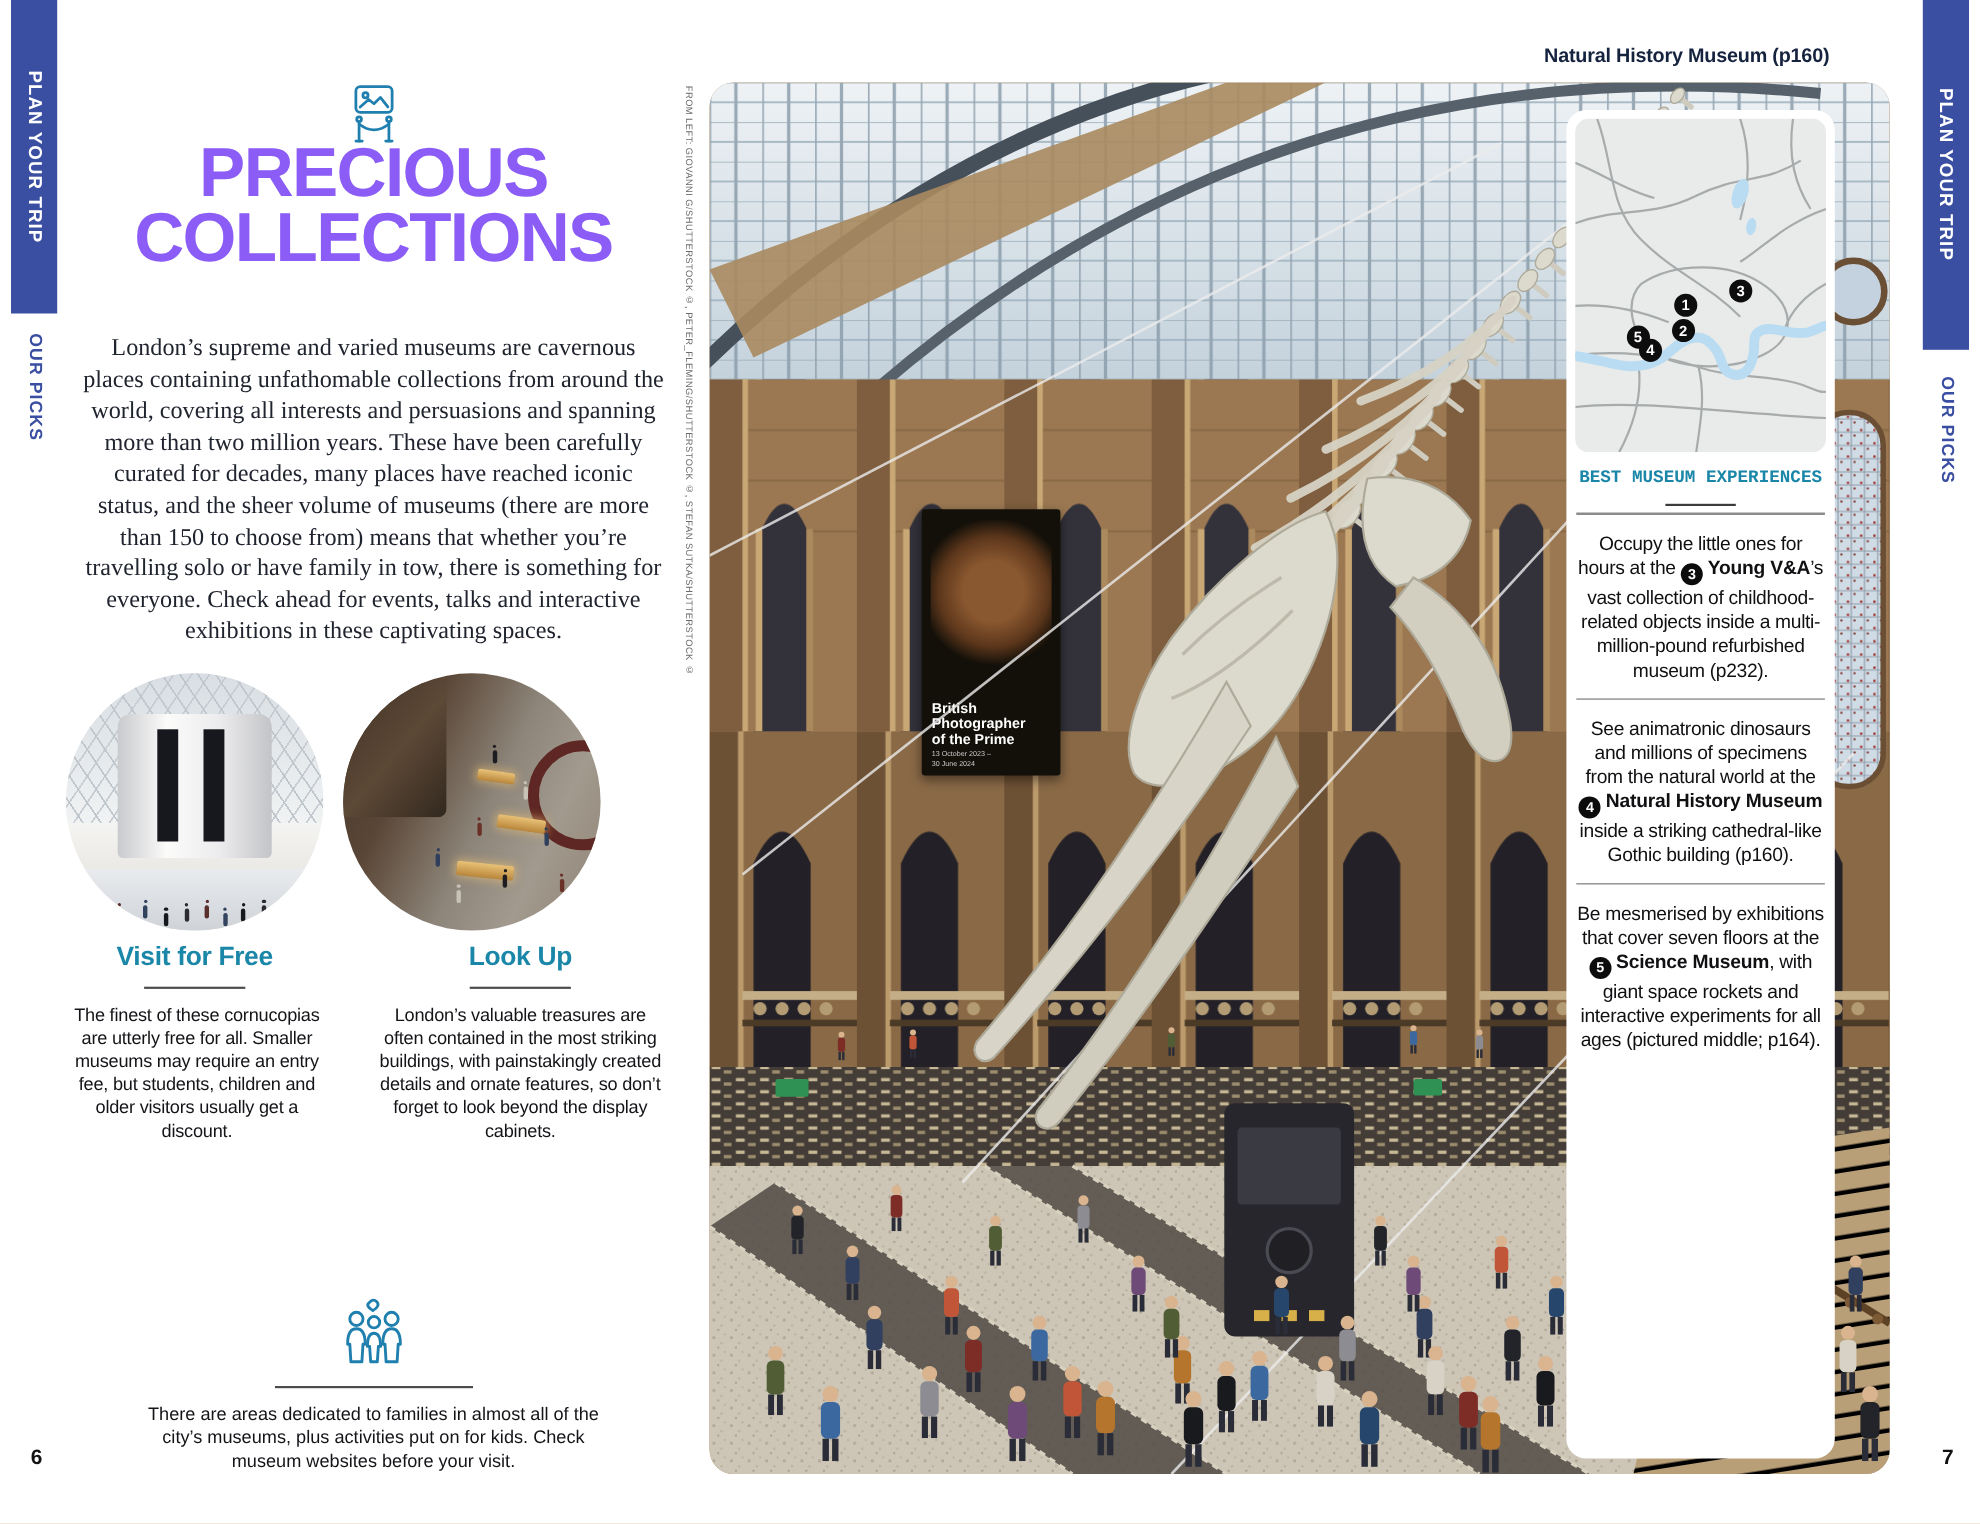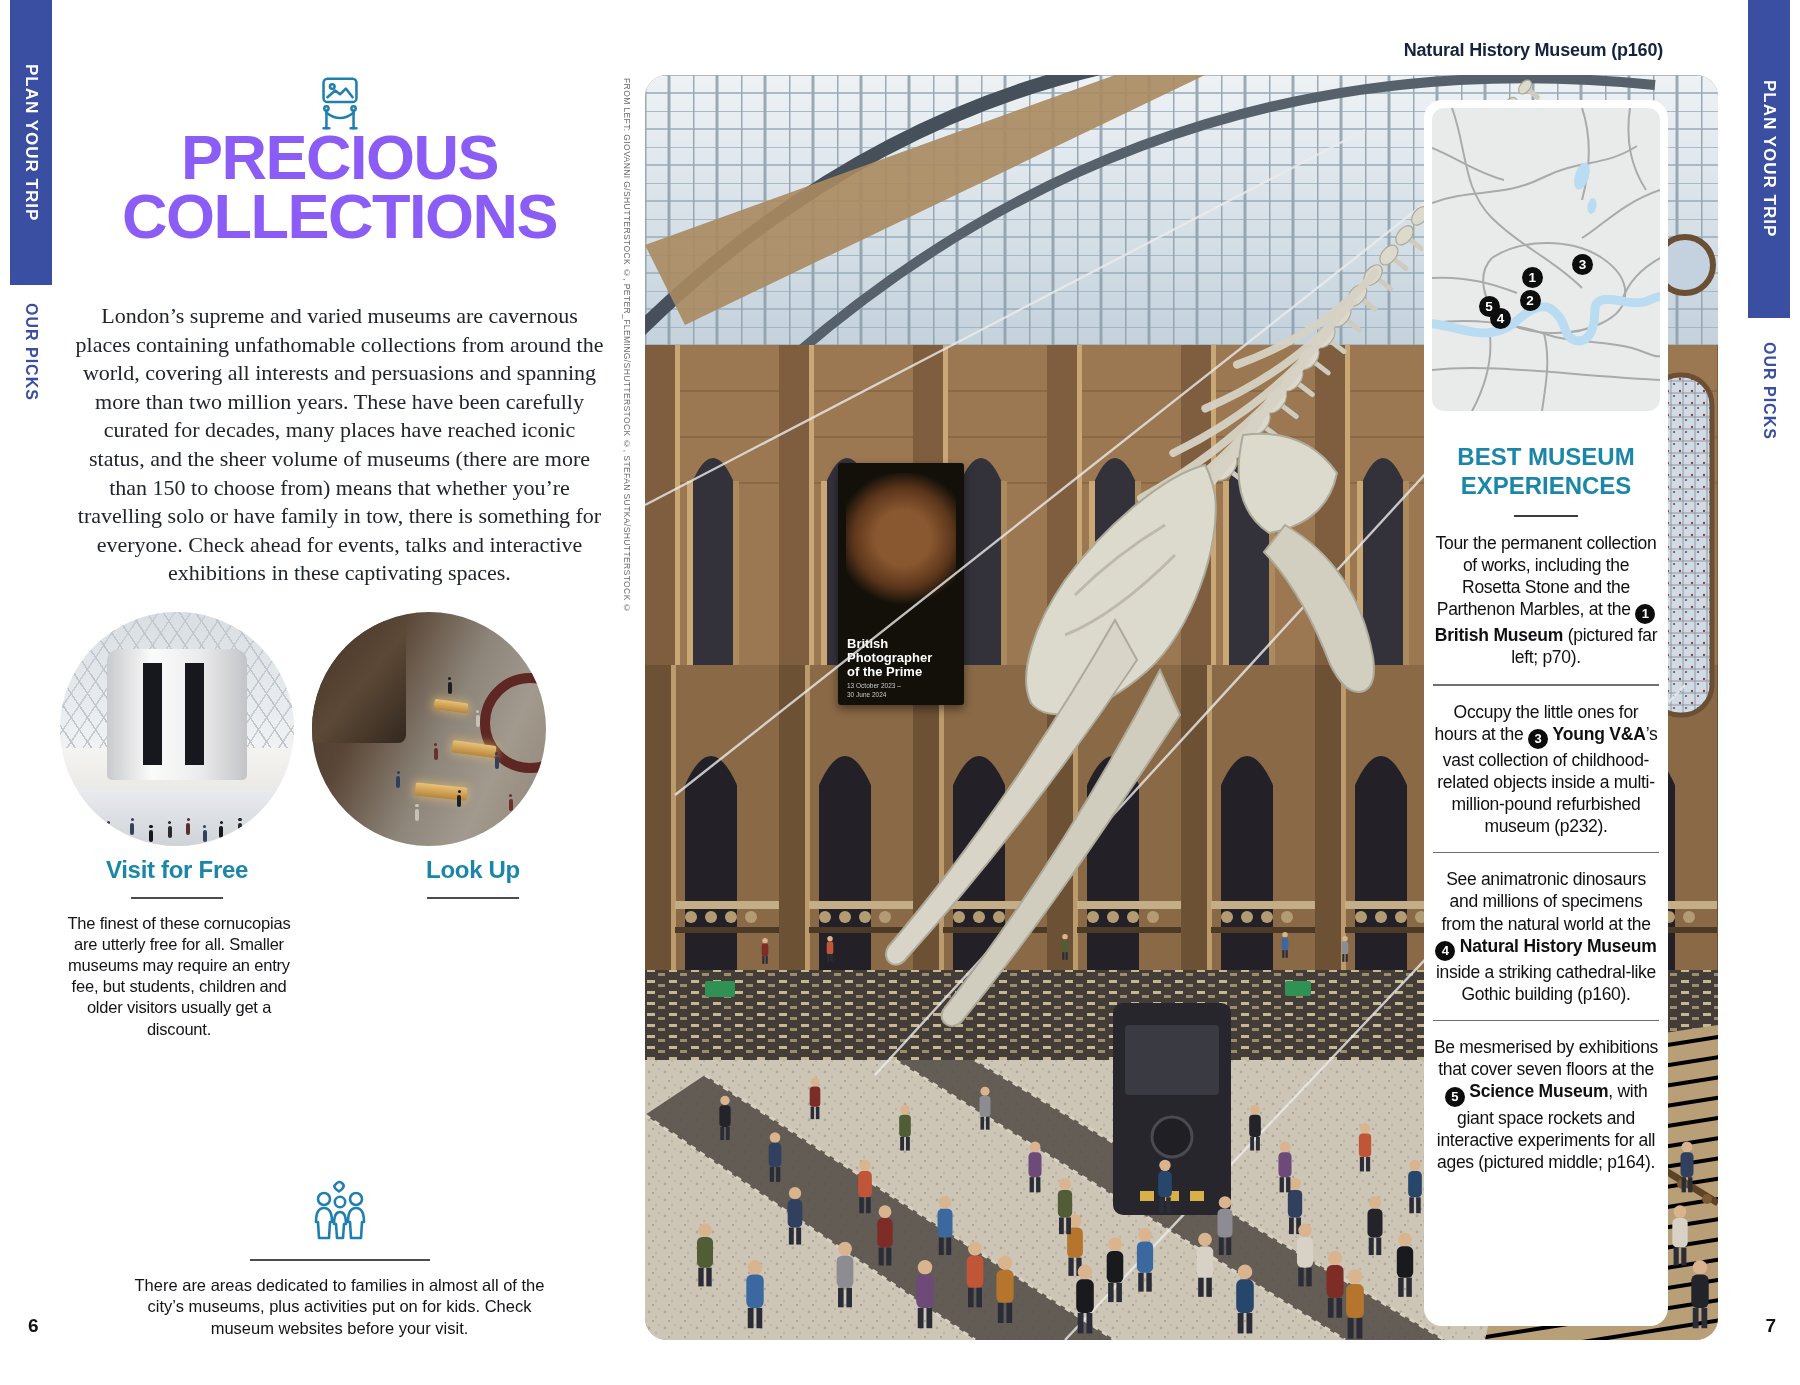--- a/index.html
+++ b/index.html
@@ -68,21 +68,21 @@
   .banner .bdates{position:absolute;left:9px;bottom:6px;color:#c9c9c9;font-size:6.5px;line-height:1.3;}
   .fore{z-index:3;}
   
   .panel{position:absolute;left:1424px;top:100px;width:244px;height:1226px;background:#fff;
      border-radius:18px;z-index:5;box-sizing:border-box;padding:8px 8px 0 8px;}
   .mapbox{position:relative;width:100%;height:303px;border-radius:12px;overflow:hidden;background:#e9ebea;}
   .mapbox svg{position:absolute;inset:0;width:100%;height:100%;}
   .marker{position:absolute;width:21px;height:21px;margin:-10.5px 0 0 -10.5px;border-radius:50%;
      background:#0d0d0d;color:#fff;font-weight:bold;font-size:13.5px;display:flex;
      align-items:center;justify-content:center;}
-  .sb-h{margin-top:32px;text-align:center;color:#1b87a8;font-weight:bold;font-size:24px;line-height:1.2;}
+  .sb-h{margin-top:14px;text-align:center;color:#1b87a8;font-weight:bold;font-size:16px;line-height:1.2;font-family:Liberation Mono, monospace;}
   .sb-hrule{width:64px;height:2px;background:#3c3c3c;margin:14px auto 6px auto;}
   .sb-entry{font-size:17.5px;line-height:1.26;letter-spacing:-.3px;text-align:center;color:#101013;margin:15px 1px;}
   .sb-entry b{letter-spacing:-.2px;}
   .num{display:inline-flex;width:20px;height:20px;border-radius:50%;background:#0c0c0c;color:#fff;
      font-weight:bold;font-size:13px;align-items:center;justify-content:center;vertical-align:-3.5px;}
   .sb-div{height:1px;background:#6f6f6f;margin:0 1px;}
   .ico-stroke{stroke:#1f7fae;fill:none;stroke-width:2.6;stroke-linecap:round;stroke-linejoin:round;}
 </style>
 </head>
 <body>
@@ -164,20 +164,21 @@
 
     <div class="lp-cols">
       <div class="lp-col">
         <div class="sec-h">Visit for Free</div>
         <div class="sec-rule"></div>
         <div class="sec-p" style="width:246px;margin:0 auto">The finest of these cornucopias are utterly free for all. Smaller museums may require an entry fee, but students, children and older visitors usually get a discount.</div>
       </div>
       <div class="lp-col">
         <div class="sec-h">Look Up</div>
         <div class="sec-rule"></div>
+        <div class="sec-p" style="width:258px;margin:0 auto">London’s valuable treasures are often contained in the most striking buildings, with painstakingly created details and ornate features, so don’t forget to look beyond the display cabinets.</div>
       </div>
     </div>
 
     <div class="family-block">
       <svg width="76" height="64" viewBox="0 0 76 64">
         <g class="ico-stroke" stroke-width="2.4">
           <path d="M34.5 6.5 q3.5 -4.5 7 -1 q3.5 3.5 -3.5 8 q-7 -4.5 -3.5 -7" transform="translate(-1,0)"></path>
           <circle cx="22" cy="21" r="6"></circle>
           <circle cx="38" cy="24" r="5.2"></circle>
           <circle cx="54" cy="21" r="6"></circle>
@@ -653,21 +654,20 @@
       </svg>
     <div class="marker" style="left: 44%; top: 56%;">1</div>
         <div class="marker" style="left: 43%; top: 63.5%;">2</div>
         <div class="marker" style="left: 66%; top: 51.5%;">3</div>
         <div class="marker" style="left: 30%; top: 69.5%;">4</div>
         <div class="marker" style="left: 25%; top: 65.5%;">5</div>
       </div>
     <div class="sb-h">BEST MUSEUM EXPERIENCES</div>
     <div class="sb-hrule"></div>
     <div id="sb-entries">
-        <p class="sb-entry">Tour the permanent collection of works, including the Rosetta Stone and the Parthenon Marbles, at the <span class="num">1</span> <b>British Museum</b> (pictured far left; p70).</p>
         <div class="sb-div"></div>
         <div class="sb-div"></div>
         <p class="sb-entry">Occupy the little ones for hours at the <span class="num">3</span> <b>Young V&amp;A</b>’s vast collection of childhood-related objects inside a multi-million-pound refurbished museum (p232).</p>
         <div class="sb-div"></div>
         <p class="sb-entry">See animatronic dinosaurs and millions of specimens from the natural world at the <span class="num">4</span> <b>Natural History Museum</b> inside a striking cathedral-like Gothic building (p160).</p>
         <div class="sb-div"></div>
         <p class="sb-entry">Be mesmerised by exhibitions that cover seven floors at the <span class="num">5</span> <b>Science Museum</b>, with giant space rockets and interactive experiments for all ages (pictured middle; p164).</p>
       </div>
   </div>
 </div>

